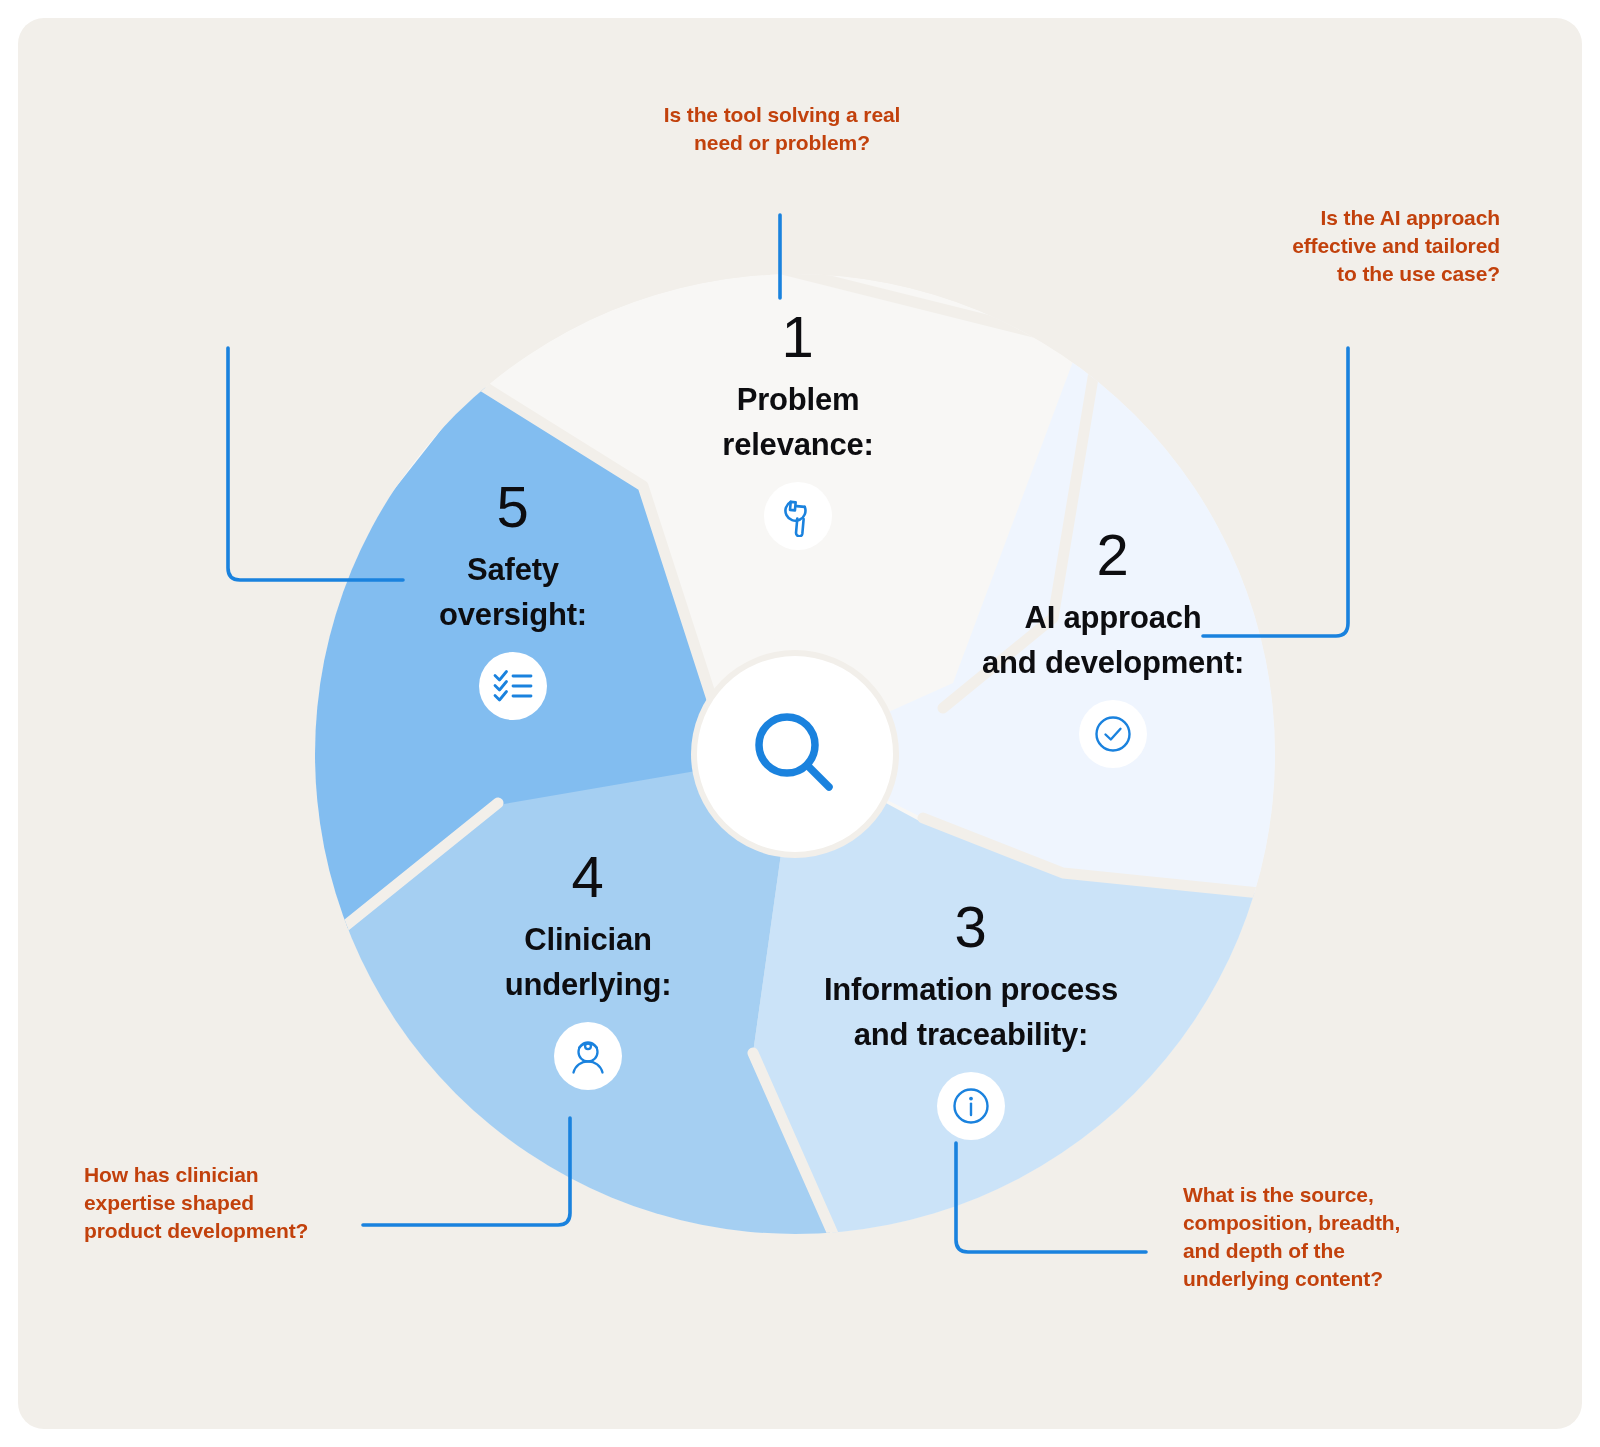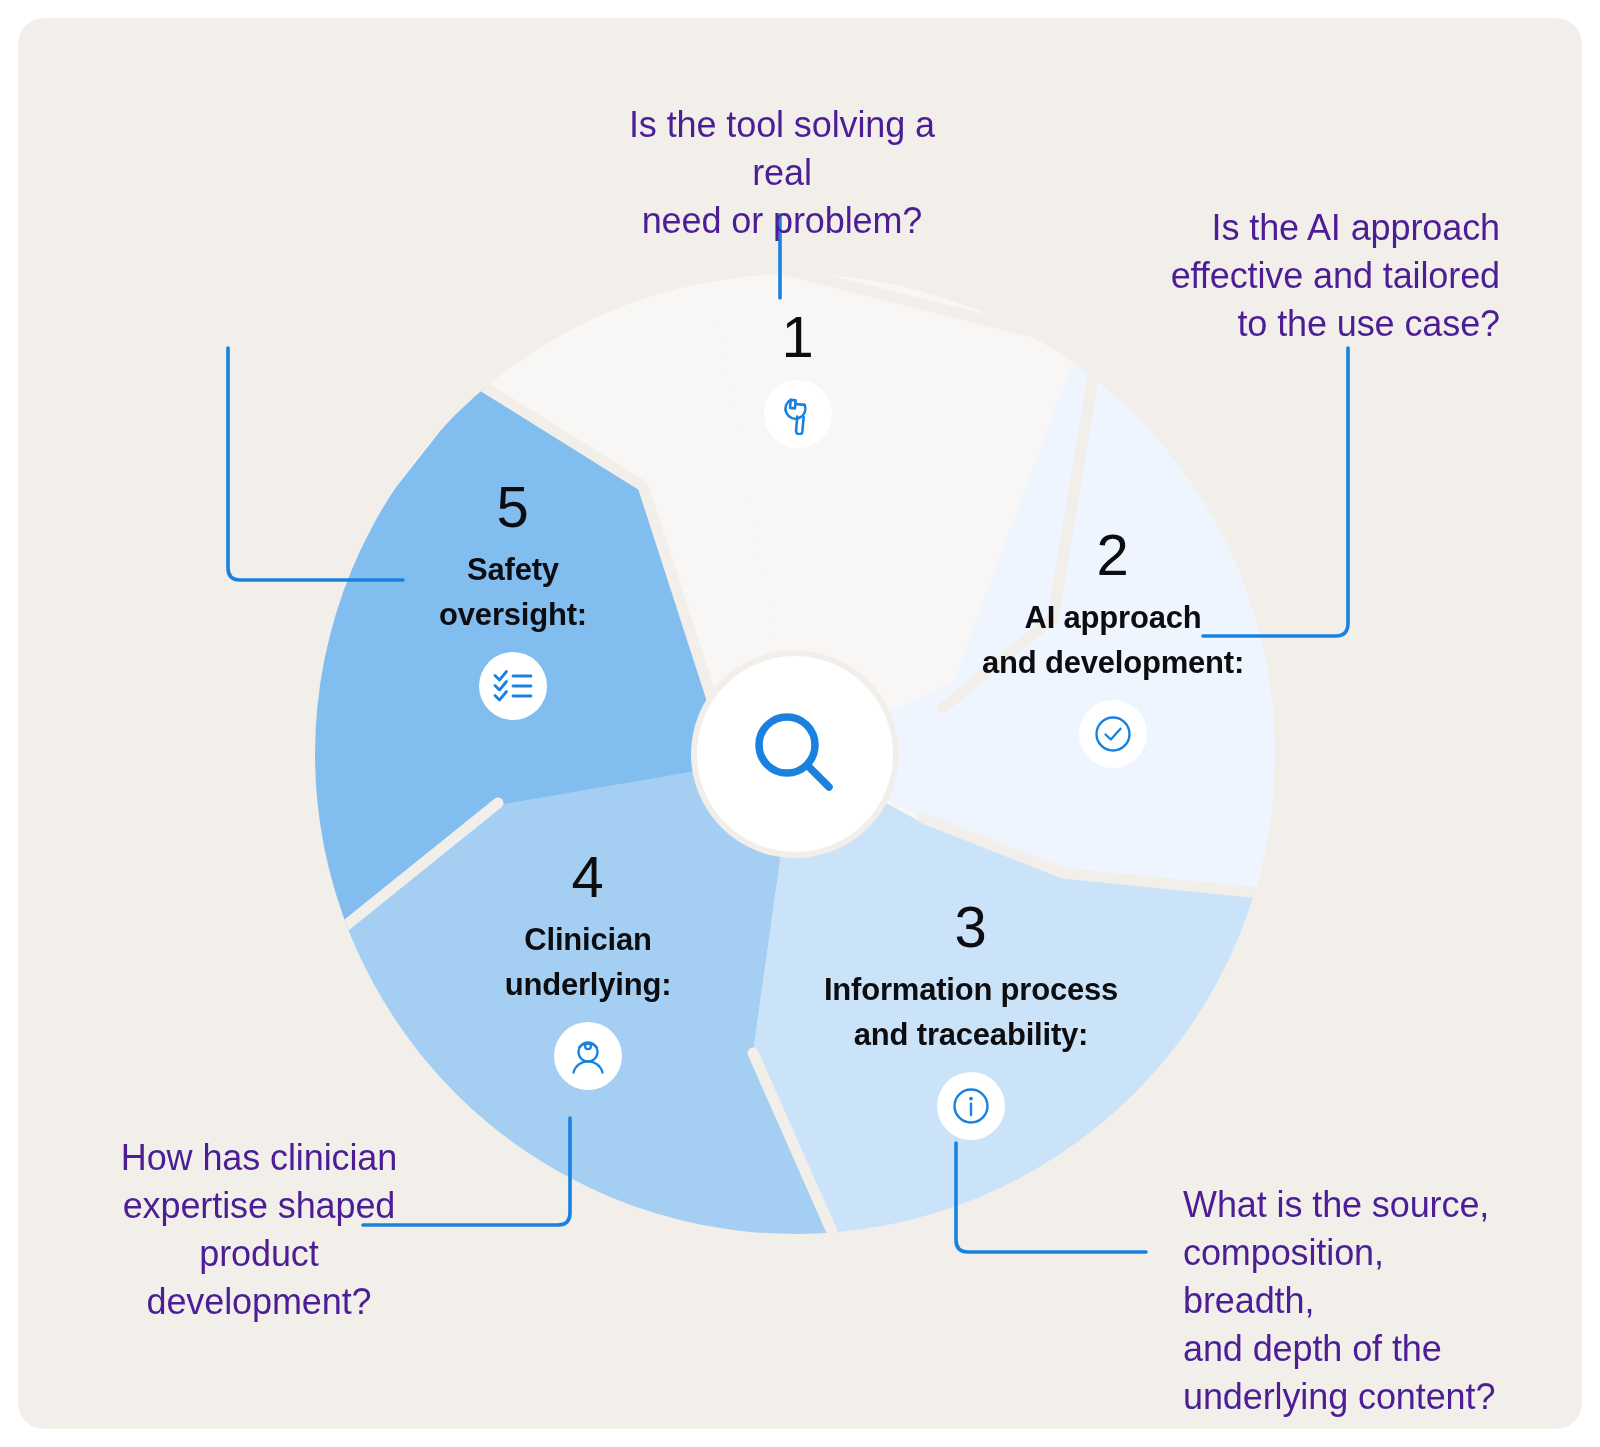--- a/index.html
+++ b/index.html
@@ -32,30 +32,31 @@
     left: 0;
     top: 0;
     width: 1564px;
     height: 1411px;
     display: block;
   }
 
   
   .callout {
     position: absolute;
-    font-size: 36px;
+    font-size: 21px;
     line-height: 1.33;
-    color: #4c1d95;
+    color: #c2410c;
     letter-spacing: -0.1px;
     white-space: pre-line;
+    font-weight: bold;
   }
   #callout-1 { left: 584px; top: 83px;  width: 360px; text-align: center; }
   #callout-5 { left: 66px;  top: 178px; width: 340px; text-align: left; }
   #callout-2 { left: 1152px; top: 186px; width: 330px; text-align: right; }
-  #callout-4 { left: 66px;  top: 1116px; width: 350px; text-align: center; }
+  #callout-4 { left: 66px;  top: 1143px; width: 350px; text-align: left; }
   #callout-3 { left: 1152px; top: 1163px; width: 340px; text-align: left; margin-left: 13px; }
 
   
   .seg-label {
     position: absolute;
     text-align: center;
     color: #0d0d10;
   }
   .seg-num {
     font-size: 58px;
@@ -155,20 +156,22 @@
 
     <div id="hub">
       <svg width="104" height="104" viewBox="0 0 104 104">
         <circle cx="44" cy="43" r="28" fill="none" stroke="#1A82DE" stroke-width="7.5"></circle>
         <line x1="64" y1="63" x2="86" y2="85" stroke="#1A82DE" stroke-width="7.5" stroke-linecap="round"></line>
       </svg>
     </div>
 
     <div class="seg-label" id="seg-label-1">
       <div class="seg-num">1</div>
+      <div class="seg-title">Problem
+relevance:</div>
       <div class="seg-icon-wrap">
         <svg width="42" height="42" viewBox="0 0 42 42">
           <g transform="rotate(-40 21 21)">
             <path d="M24.5 5.5 a10 10 0 1 0 7.5 12.8 l0 0" fill="none" stroke="#1A82DE" stroke-width="2.6" stroke-linecap="round" stroke-linejoin="round"></path>
             <path d="M24.5 5.5 L18.8 11.2 L22.3 14.7 L28 9 Z" fill="none" stroke="#1A82DE" stroke-width="2.6" stroke-linejoin="round"></path>
             <path d="M32 18.3 L26.3 12.6" fill="none" stroke="#1A82DE" stroke-width="2.6" stroke-linecap="round"></path>
             <path d="M18.8 22.5 L8.5 32.8 a3.2 3.2 0 0 0 4.5 4.5 L23.3 27" fill="none" stroke="#1A82DE" stroke-width="2.6" stroke-linecap="round" stroke-linejoin="round"></path>
           </g>
         </svg>
       </div>

